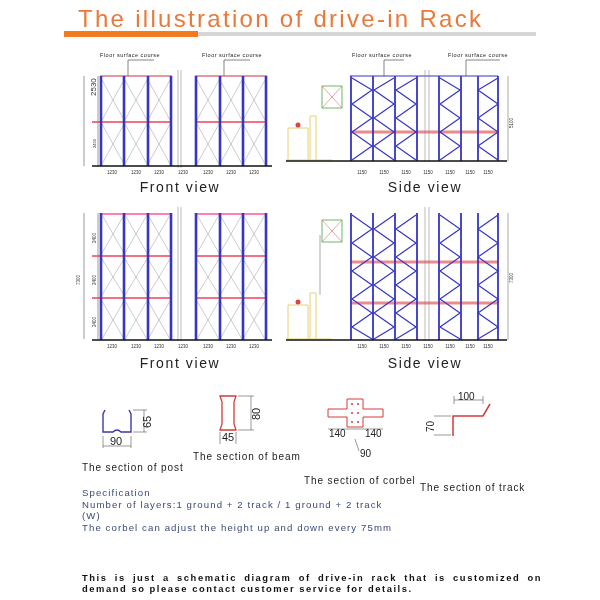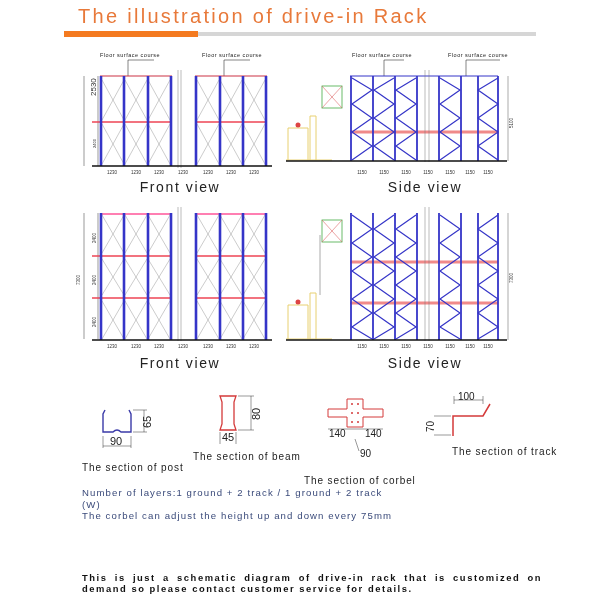--- a/index.html
+++ b/index.html
@@ -1,17 +1,17 @@
 <!DOCTYPE html>
 <html><head>
   <meta charset="utf-8">
   <style>
     html, body { margin:0; padding:0; background:#ffffff; }
     body { width:600px; height:600px; position:relative; overflow:hidden; font-family:"Liberation Sans", sans-serif; }
-    .title { position:absolute; left:78px; top:5px; font-size:20px; letter-spacing:2.3px; color:#e8793a; }
+    .title { position:absolute; left:78px; top:5px; font-size:24px; letter-spacing:2.3px; color:#e8793a; }
     .bar-grey { position:absolute; left:64px; top:32px; width:472px; height:4px; background:#d6d6d6; }
     .bar-orange { position:absolute; left:64px; top:31px; width:134px; height:6px; background:#f47a20; }
     .diagram { position:absolute; }
     .view-label { position:absolute; font-size:14px; letter-spacing:1.6px; color:#222; text-align:center; }
     .sec-label { position:absolute; font-size:10px; letter-spacing:0.9px; color:#222; }
     .desc { position:absolute; left:82px; top:487px; font-size:9.6px; line-height:11.6px; letter-spacing:1.1px; color:#3a4a7a; width:450px; }
     .desc div { white-space:nowrap; }
     .note { position:absolute; left:82px; top:572px; font-size:9.4px; line-height:11px; letter-spacing:1.55px; font-weight:bold; color:#111; width:460px; text-align:justify; }
     svg text { font-family:"Liberation Sans", sans-serif; }
   </style>
@@ -245,21 +245,22 @@
 <svg class="diagram" style="left:420px;top:390px" width="80" height="55" viewBox="0 0 80 55">
   <line x1="34" y1="6" x2="34" y2="14" stroke="#333" stroke-width="0.5"></line>
   <line x1="63" y1="6" x2="63" y2="14" stroke="#333" stroke-width="0.5"></line>
   <line x1="34" y1="10" x2="63" y2="10" stroke="#333" stroke-width="0.5"></line>
   <text x="38" y="10" font-size="10" fill="#222">100</text>
   <path d="M33,46 L33,26 L63,26 L70,14" fill="none" stroke="#d43a3a" stroke-width="1.5"></path>
   <line x1="14" y1="26" x2="31" y2="26" stroke="#333" stroke-width="0.5"></line>
   <line x1="14" y1="45" x2="31" y2="45" stroke="#333" stroke-width="0.5"></line>
   <text transform="translate(14,42) rotate(-90)" font-size="10" fill="#222">70</text>
 </svg>
-<div class="sec-label" style="left:420px;top:446px;margin-left:32px;">The section of track</div>
+<div class="sec-label" style="left:420px;top:482px;">The section of track</div>
 
 <div class="desc">
+  <div>Specification</div>
   <div>Number of layers:1 ground + 2 track / 1 ground + 2 track</div>
   <div>(W)</div>
   <div>The corbel can adjust the height up and down every 75mm</div>
 </div>
 
 <div class="note">This is just a schematic diagram of drive-in rack that is customized on demand so please contact customer service for details.</div>
 
 </body></html>

